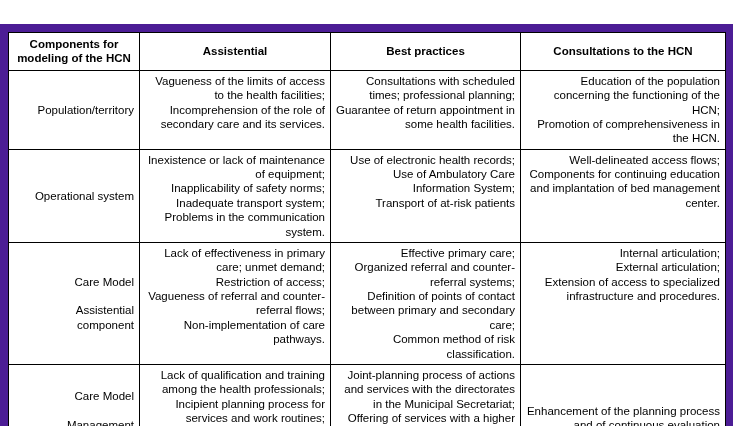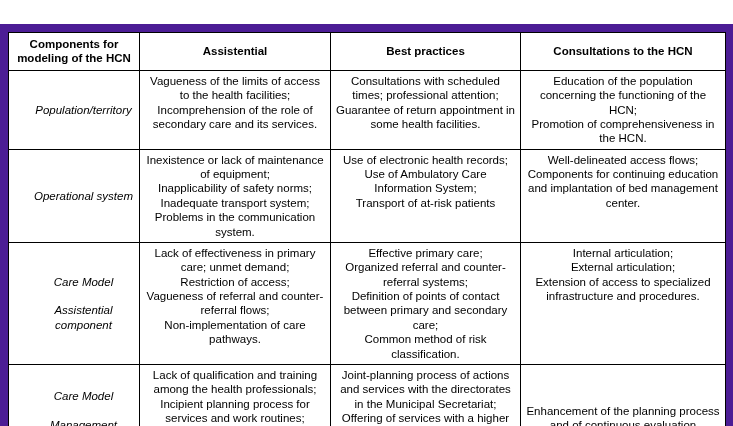--- a/index.html
+++ b/index.html
@@ -34,27 +34,26 @@
     overflow: hidden;
   }
   table.hcn th {
     font-weight: bold;
     text-align: center;
     vertical-align: middle;
     height: 32px;
     padding: 4px 6px;
   }
   table.hcn td {
-    text-align: center;
+    text-align: right;
     vertical-align: top;
   }
   table.hcn td.comp {
     vertical-align: middle;
     padding-left: 24px;
-    font-style: italic;
   }
   tr.r1 td { height: 70px; }
   tr.r2 td { height: 86px; }
   tr.r3 td { height: 84px; }
   tr.r4 td { height: 96px; }
   tr.r4 td.contrib { vertical-align: middle; }
 </style>
 </head>
 <body>
 
@@ -73,21 +72,21 @@
         <th>Assistential</th>
         <th>Best practices</th>
         <th>Consultations to the HCN</th>
       </tr>
     </thead>
     <tbody>
       <tr class="r1">
         <td class="comp">Population/territory</td>
         <td>Vagueness of the limits of access to the health facilities;
 Incomprehension of the role of secondary care and its services.</td>
-        <td>Consultations with scheduled times; professional attention;
+        <td>Consultations with scheduled times; professional planning;
 Guarantee of return appointment in some health facilities.</td>
         <td>Education of the population concerning the functioning of the HCN;
 Promotion of comprehensiveness in the HCN.</td>
       </tr>
       <tr class="r2">
         <td class="comp">Operational system</td>
         <td>Inexistence or lack of maintenance of equipment;
 Inapplicability of safety norms;
 Inadequate transport system;
 Problems in the communication system.</td>

